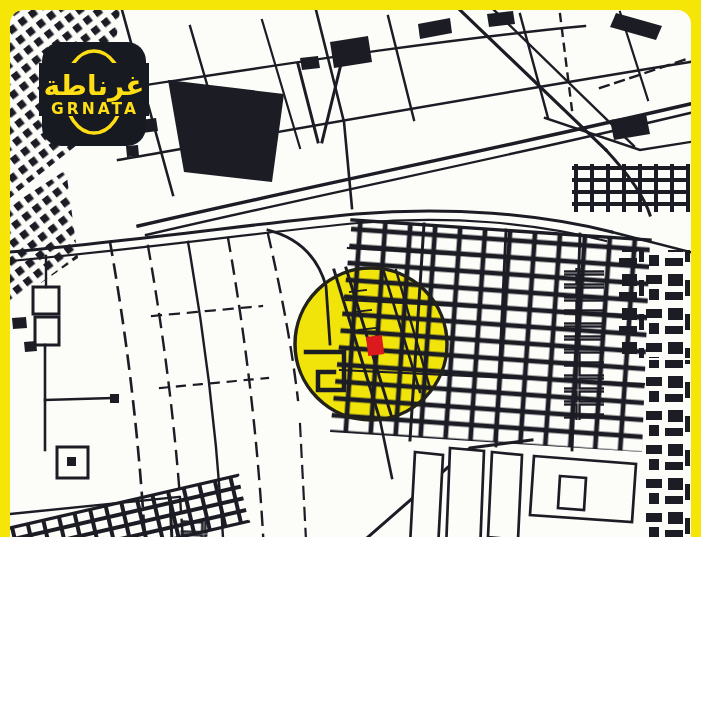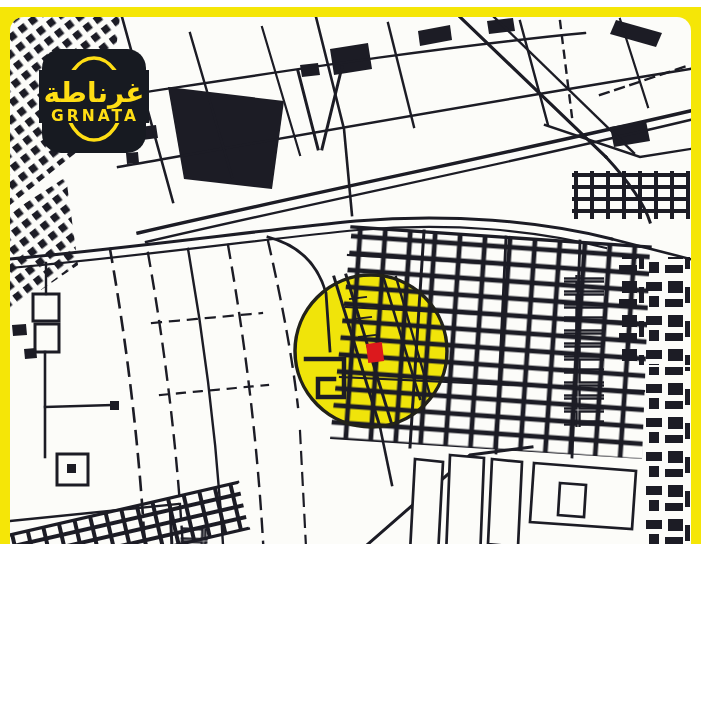--- a/index.html
+++ b/index.html
@@ -1,17 +1,17 @@
 <!DOCTYPE html>
 <html><head>
 <meta charset="utf-8">
 <style>
   html,body{margin:0;padding:0;background:#ffffff;}
   .stage{position:relative;width:701px;height:537px;overflow:hidden;
-         font-family:"DejaVu Sans",sans-serif;margin-top:7px;}
+         font-family:"DejaVu Sans",sans-serif;}
   svg{display:block;}
   .ink-line{fill:none;stroke-linecap:square;stroke-linejoin:miter;}
   .logo-ar{font-family:"DejaVu Sans",sans-serif;font-weight:bold;font-size:28px;
            text-anchor:middle;}
   .logo-en{font-family:"DejaVu Sans",sans-serif;font-weight:bold;font-size:15.5px;
            letter-spacing:3px;text-anchor:middle;}
 </style>
 </head>
 <body>
 

